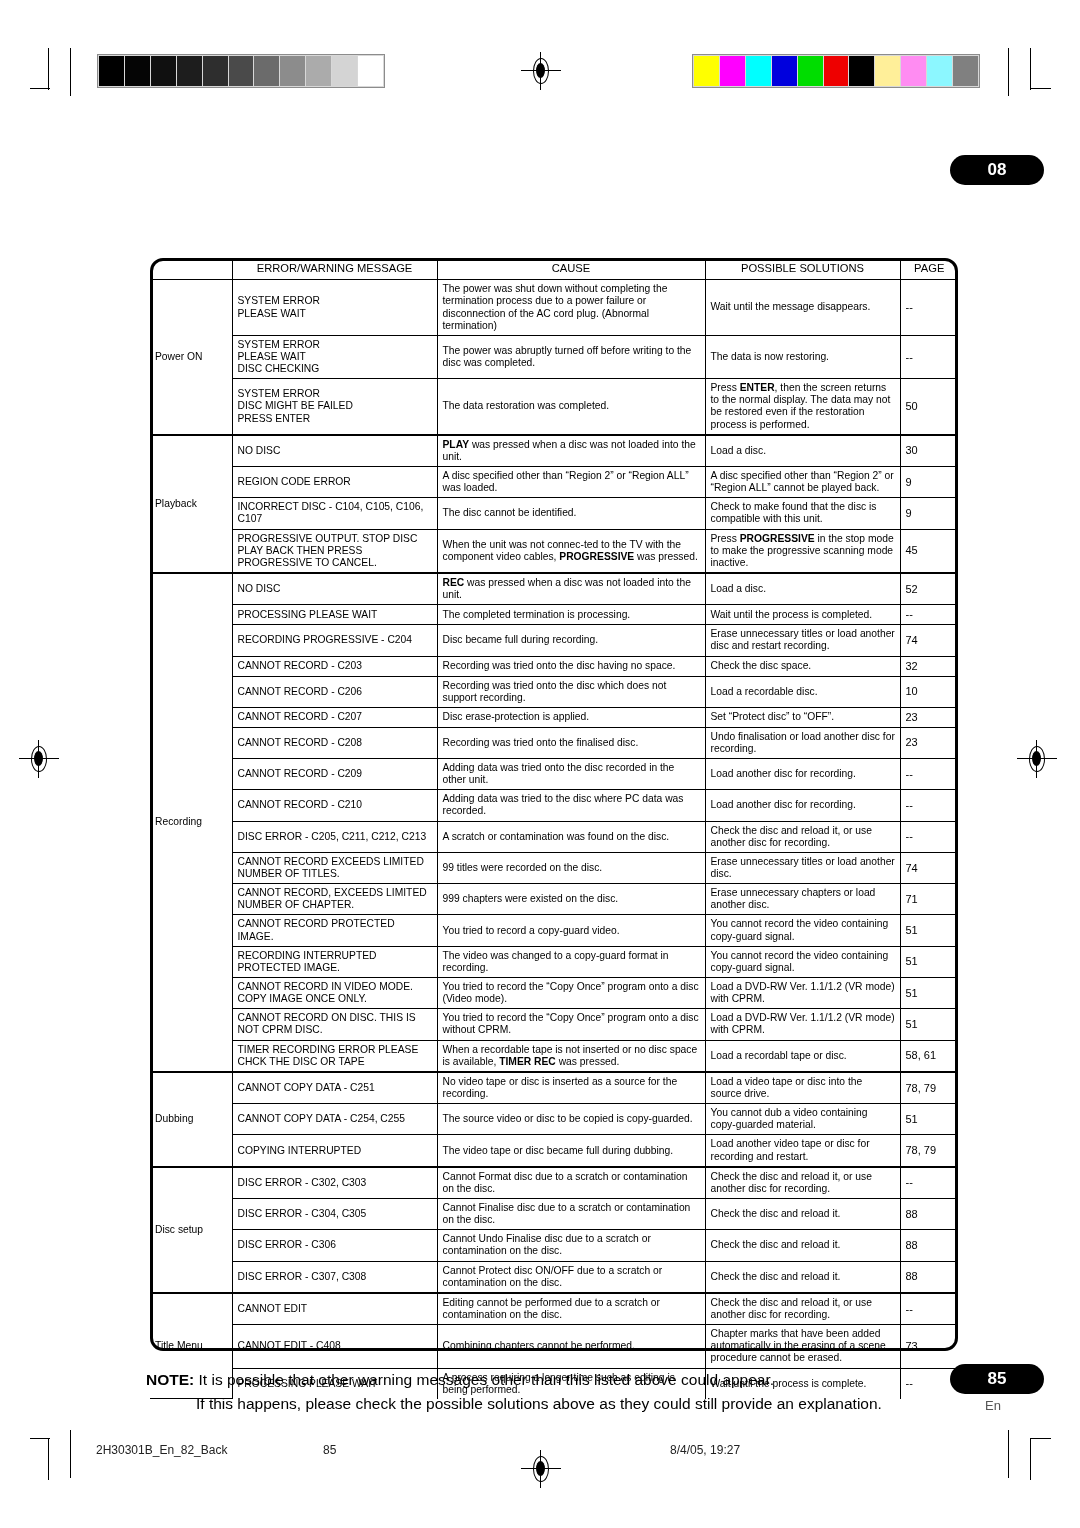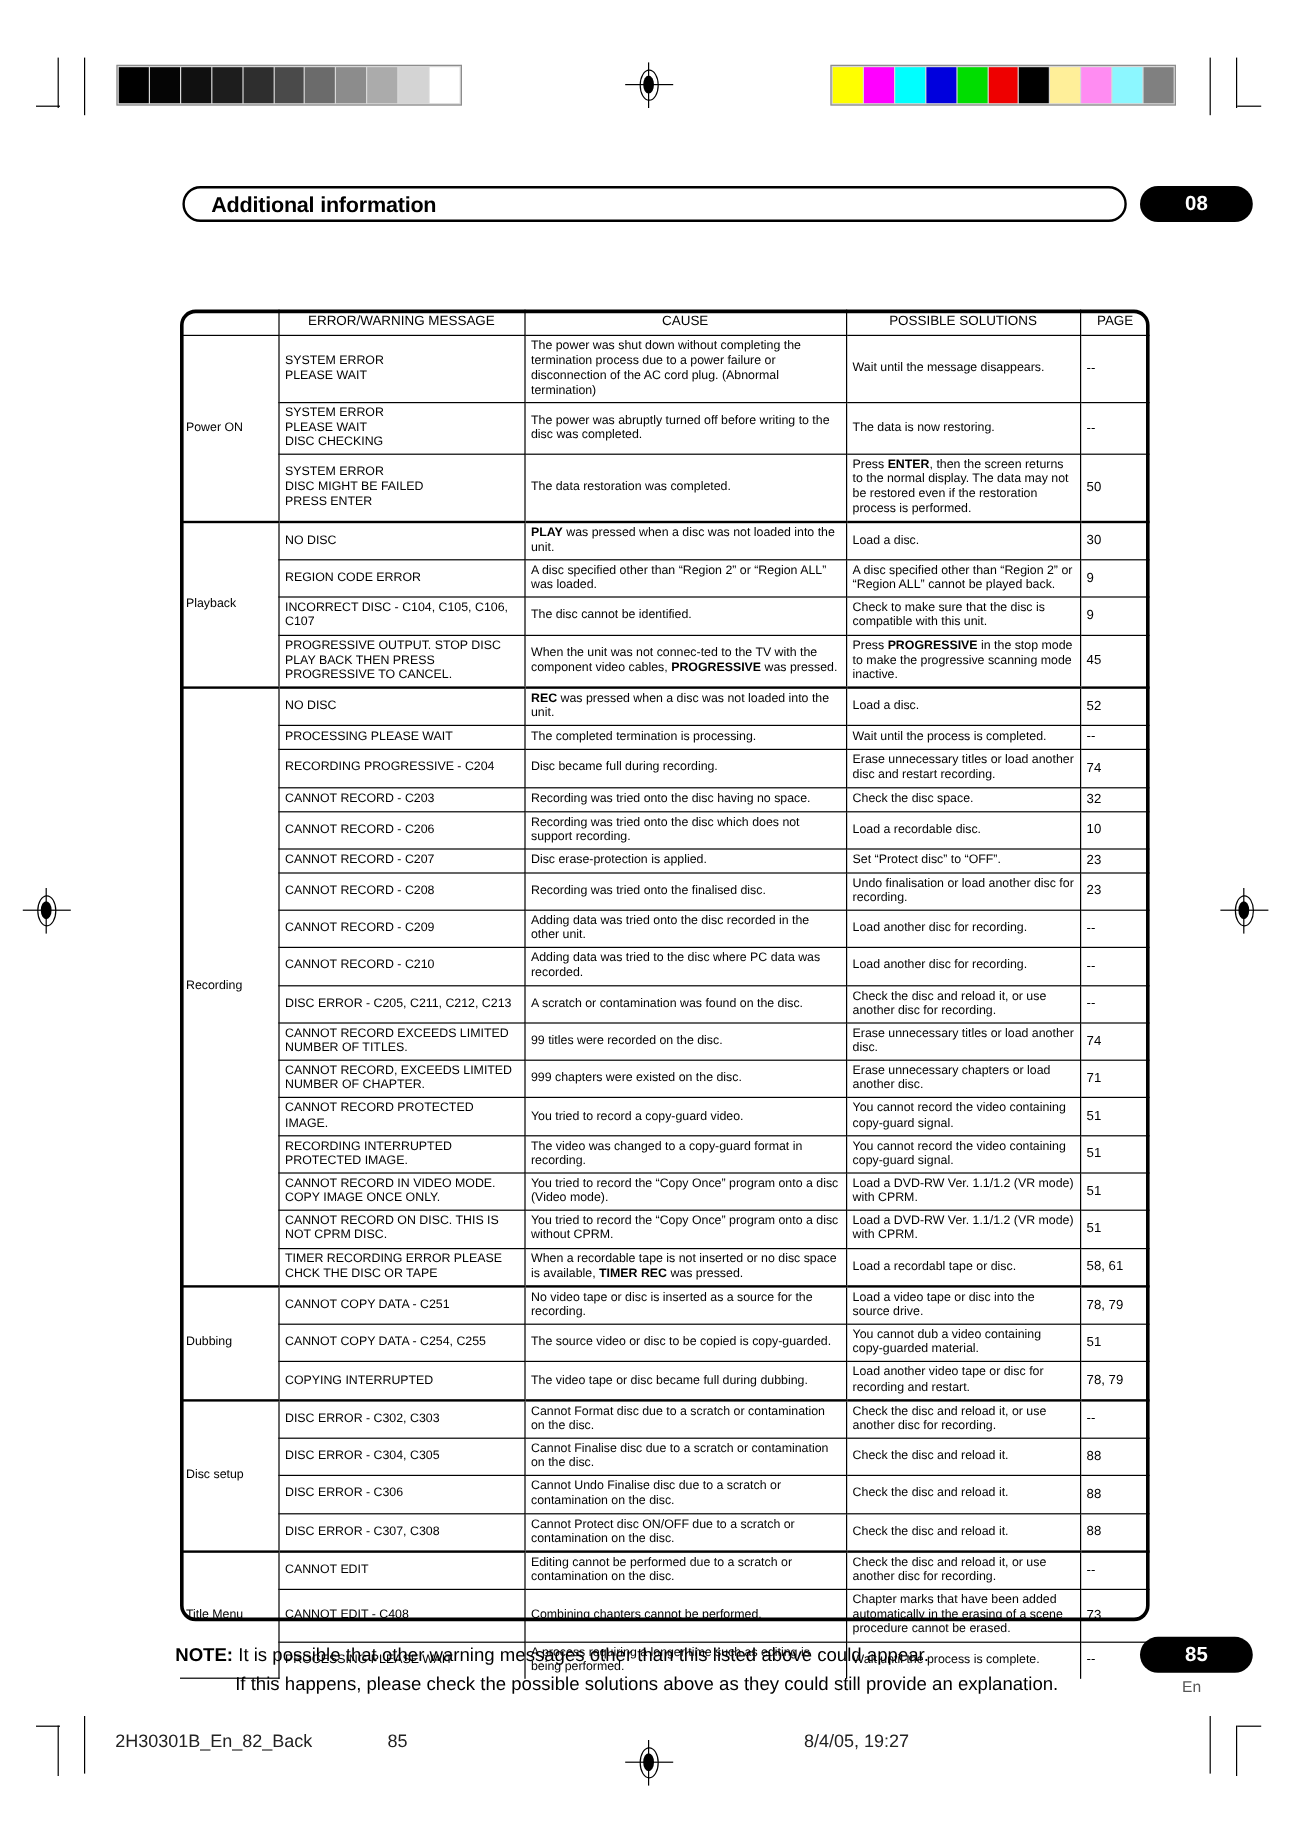--- a/index.html
+++ b/index.html
@@ -189,21 +189,21 @@
   .footer-lang {
     position: absolute;
     left: 985px;
     top: 1398px;
     font-size: 13px;
     color: #555;
   }
 
   .print-meta {
     position: absolute;
-    font-size: 15px;
+    font-size: 12px;
     color: #222;
     white-space: nowrap;
   }
 </style>
 </head>
 <body>
 
 <div class="crop-mark crop-v" style="left:48px; top:48px; height:42px;"></div>
 <div class="crop-mark crop-h" style="left:30px; top:88px; width:20px;"></div>
 <div class="crop-mark crop-v" style="left:70px; top:48px; height:48px;"></div>
@@ -260,23 +260,20 @@
 </div>
 <div class="reg-target" style="left:524px; top:1452px;">
   <span class="r-vline"></span>
     <span class="r-hline"></span>
   <span class="r-ring"></span>
     <span class="r-dot"></span>
 </div>
 
 <div class="page-body">
 
-  <div class="section-header">
-    <span class="sh-text">Additional information</span>
-  </div>
   <div class="chapter-badge">08</div>
 
 
   <div class="table-wrap">
     <div class="round-frame"></div>
     <table class="msg-table" id="msg-table">
       <thead>
         <tr>
           <th class="c-grp"></th>
           <th class="c-msg">ERROR/WARNING MESSAGE</th>
@@ -314,21 +311,21 @@
           </tr>
           <tr>
             <td class="c-msg">REGION CODE ERROR</td>
             <td class="c-cause just">A disc specified other than “Region 2” or “Region ALL” was loaded.</td>
             <td class="c-sol">A disc specified other than “Region 2” or “Region ALL” cannot be played back.</td>
             <td class="c-page">9</td>
           </tr>
           <tr>
             <td class="c-msg msgjust">INCORRECT DISC - C104, C105, C106, C107</td>
             <td class="c-cause just">The disc cannot be identified.</td>
-            <td class="c-sol">Check to make sure that the disc is compatible with this unit.</td>
+            <td class="c-sol">Check to make found that the disc is compatible with this unit.</td>
             <td class="c-page">9</td>
           </tr>
           <tr>
             <td class="c-msg msgjust">PROGRESSIVE OUTPUT. STOP DISC PLAY BACK THEN PRESS PROGRESSIVE TO CANCEL.</td>
             <td class="c-cause just">When the unit was not connec-ted to the TV with the component video cables, <b>PROGRESSIVE</b> was pressed.</td>
             <td class="c-sol">Press <b>PROGRESSIVE</b> in the stop mode to make the progressive scanning mode inactive.</td>
             <td class="c-page">45</td>
           </tr>
           <tr class="thick-top">
             <td class="c-grp" rowspan="17" style="border-top: 2px solid rgb(0, 0, 0);">Recording</td>

